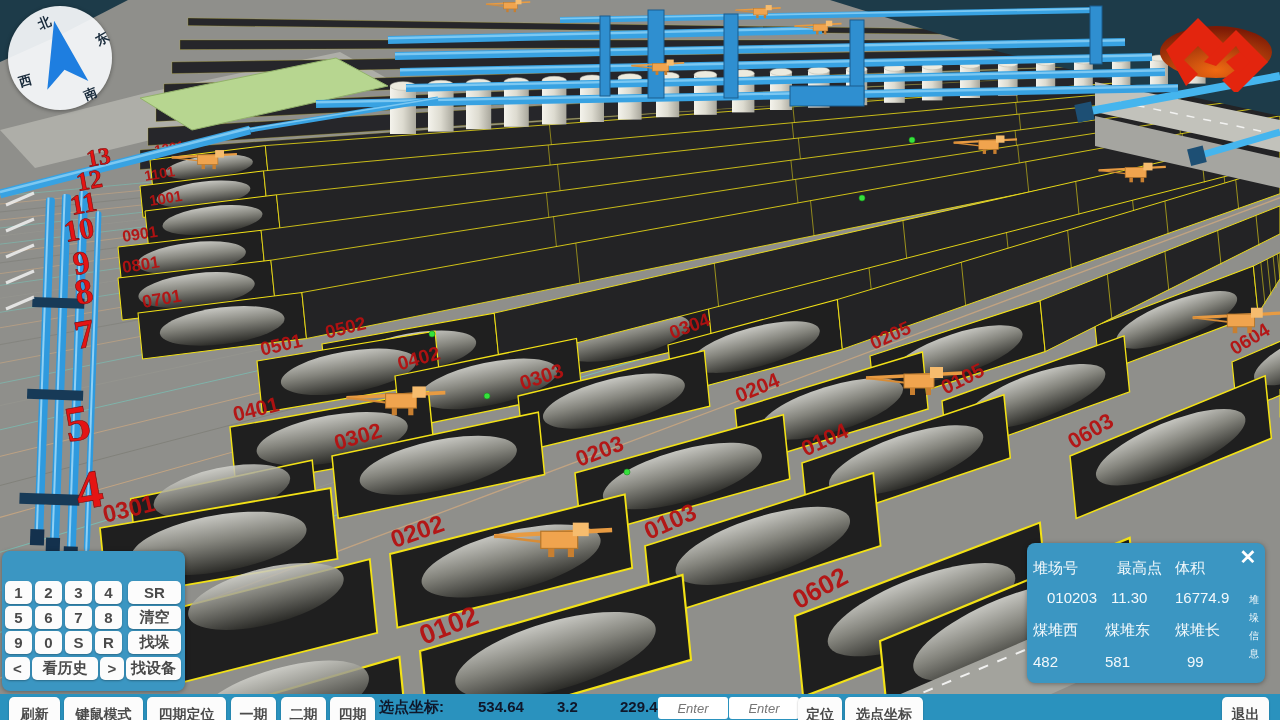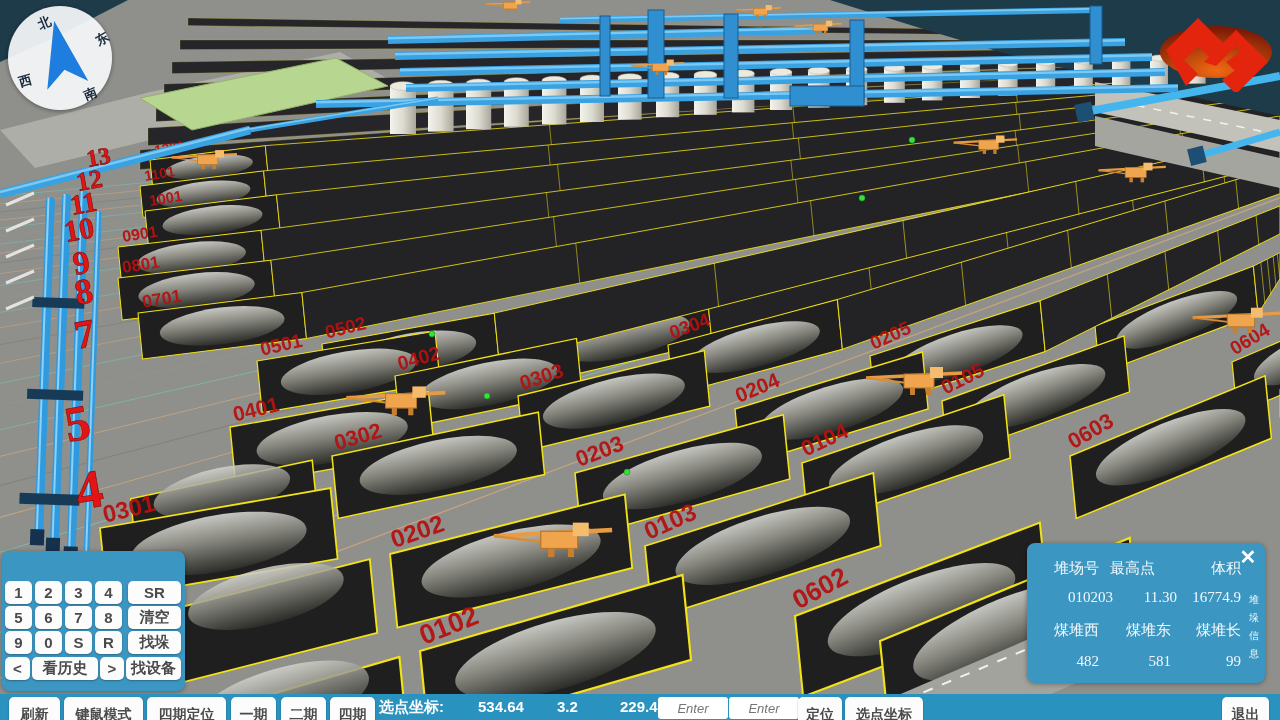--- a/index.html
+++ b/index.html
@@ -24,29 +24,29 @@
        background:#fcfcfc;border-radius:5px;color:#4a4a4a;font-weight:bold;
        box-shadow:0 1px 2px rgba(0,0,0,.3);cursor:default;user-select:none;}
   
   #keypad{left:2px;top:551px;width:183px;height:140px;}
   #keypad-display{position:absolute;left:4px;top:6px;width:167px;height:24px;background:#fff;
        border-radius:4px;color:#8f8f8f;font-style:italic;font-size:16px;display:flex;
        align-items:center;justify-content:center;letter-spacing:1px;}
   #keypad .btn{height:23px;font-size:15px;}
   
   #infopanel{left:1027px;top:543px;width:238px;height:140px;color:#f2f8fb;}
-  #infopanel .cell{position:absolute;width:66px;text-align:right;font-size:15px;white-space:nowrap;font-family:Liberation Serif, serif;}
+  #infopanel .cell{position:absolute;width:66px;text-align:left;font-size:15px;white-space:nowrap;}
   #info-close{position:absolute;left:208px;top:2px;width:26px;height:24px;color:#fff;
        font-size:20px;font-weight:bold;text-align:center;line-height:24px;cursor:default;}
   #info-vert{position:absolute;left:218px;top:48px;width:18px;font-size:10px;line-height:18px;
        text-align:center;word-break:break-all;}
   
   #toolbar{position:absolute;left:0;top:694px;width:1280px;height:26px;background:#2a92be;}
   #toolbar .btn{top:3px;height:35px;font-size:14px;}
-  .tb-text{position:absolute;top:4px;color:#ffffff;font-size:15px;font-weight:bold;white-space:nowrap;}
+  .tb-text{position:absolute;top:4px;color:#0f172a;font-size:15px;font-weight:bold;white-space:nowrap;}
   .tb-input{position:absolute;top:3px;height:20px;background:#fff;border:none;border-radius:3px;
        font-style:italic;font-size:13px;color:#9a9a9a;text-align:center;width:66px;
        font-family:"Liberation Sans",sans-serif;}
 </style>
 </head>
 <body>
 
 <div id="stage">
 
   <svg id="scene" width="1280" height="720" viewBox="0 0 1280 720">
@@ -490,31 +490,31 @@
     <div class="btn" style="left:126px;top:80px;width:53px">找垛</div>
     <div class="btn" style="left:3px;top:106px;width:25px">&lt;</div>
     <div class="btn" style="left:30px;top:106px;width:66px">看历史</div>
     <div class="btn" style="left:98px;top:106px;width:24px">&gt;</div>
     <div class="btn" style="left:124px;top:106px;width:55px">找设备</div>
   </div>
 
   <div id="infopanel" class="bluepanel">
     <div id="info-close">✕</div>
     <div class="cell" style="left:6px;top:16px">堆场号</div>
-    <div class="cell" style="left:62px;top:16px">最高点</div>
+    <div class="cell" style="left:90px;top:16px">最高点</div>
     <div class="cell" style="left:148px;top:16px">体积</div>
     <div class="cell" style="left:20px;top:46px">010203</div>
     <div class="cell" style="left:84px;top:46px">11.30</div>
     <div class="cell" style="left:148px;top:46px">16774.9</div>
     <div class="cell" style="left:6px;top:78px">煤堆西</div>
     <div class="cell" style="left:78px;top:78px">煤堆东</div>
     <div class="cell" style="left:148px;top:78px">煤堆长</div>
     <div class="cell" style="left:6px;top:110px">482</div>
     <div class="cell" style="left:78px;top:110px">581</div>
-    <div class="cell" style="left:148px;top:110px">99</div>
+    <div class="cell" style="left:160px;top:110px">99</div>
     <div id="info-vert">堆垛信息</div>
   </div>
 
   <div id="toolbar">
     <div class="btn" style="left:9px;width:51px">刷新</div>
     <div class="btn" style="left:64px;width:79px">键鼠模式</div>
     <div class="btn" style="left:147px;width:79px">四期定位</div>
     <div class="btn" style="left:231px;width:45px">一期</div>
     <div class="btn" style="left:281px;width:45px">二期</div>
     <div class="btn" style="left:330px;width:45px">四期</div>

